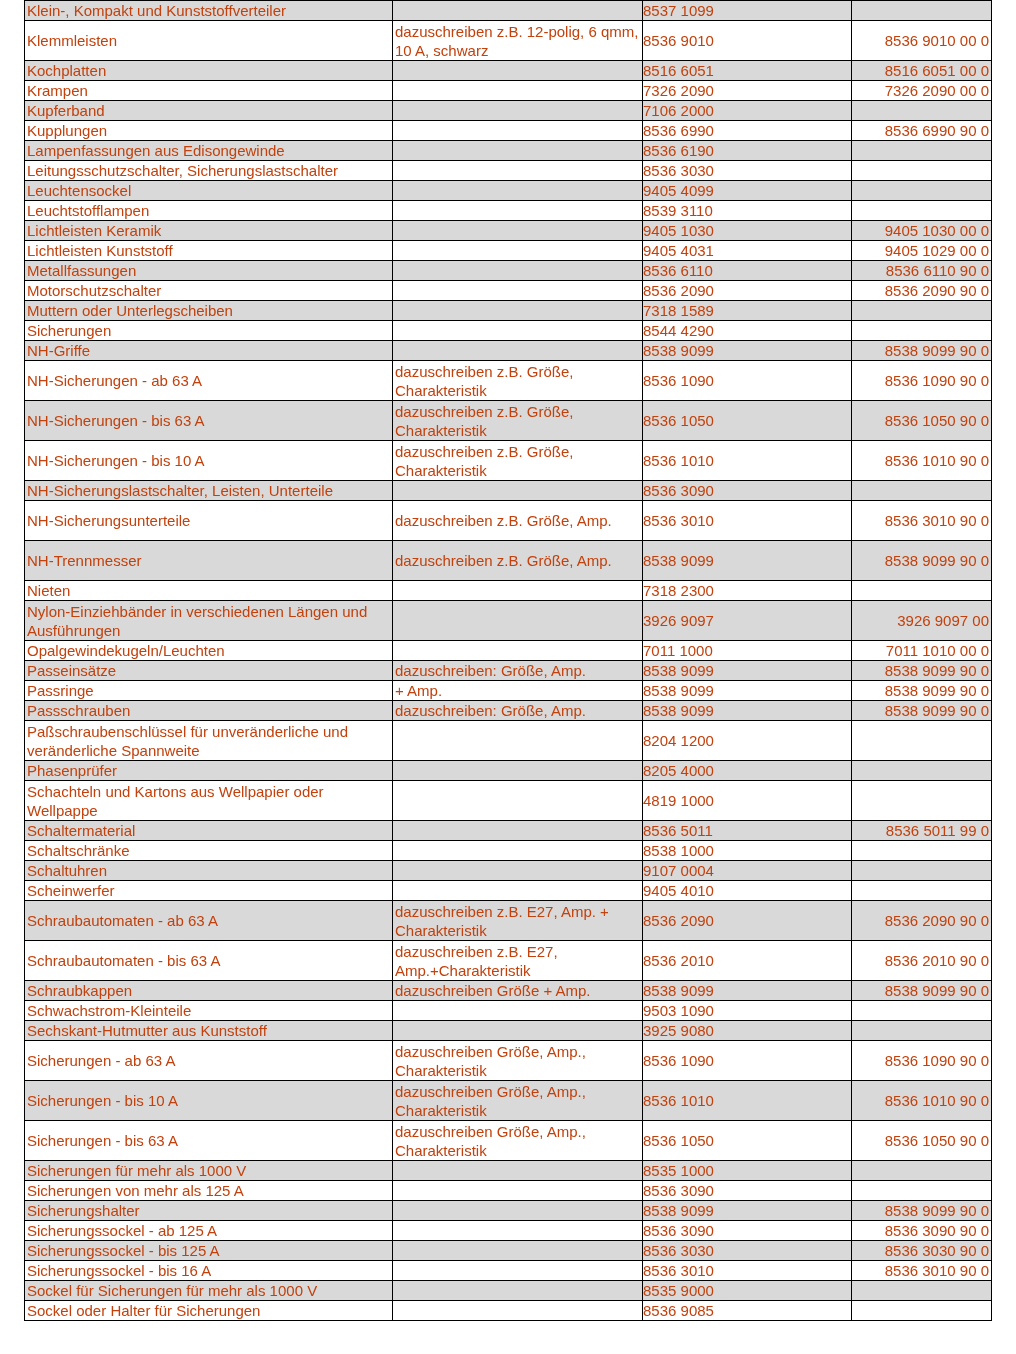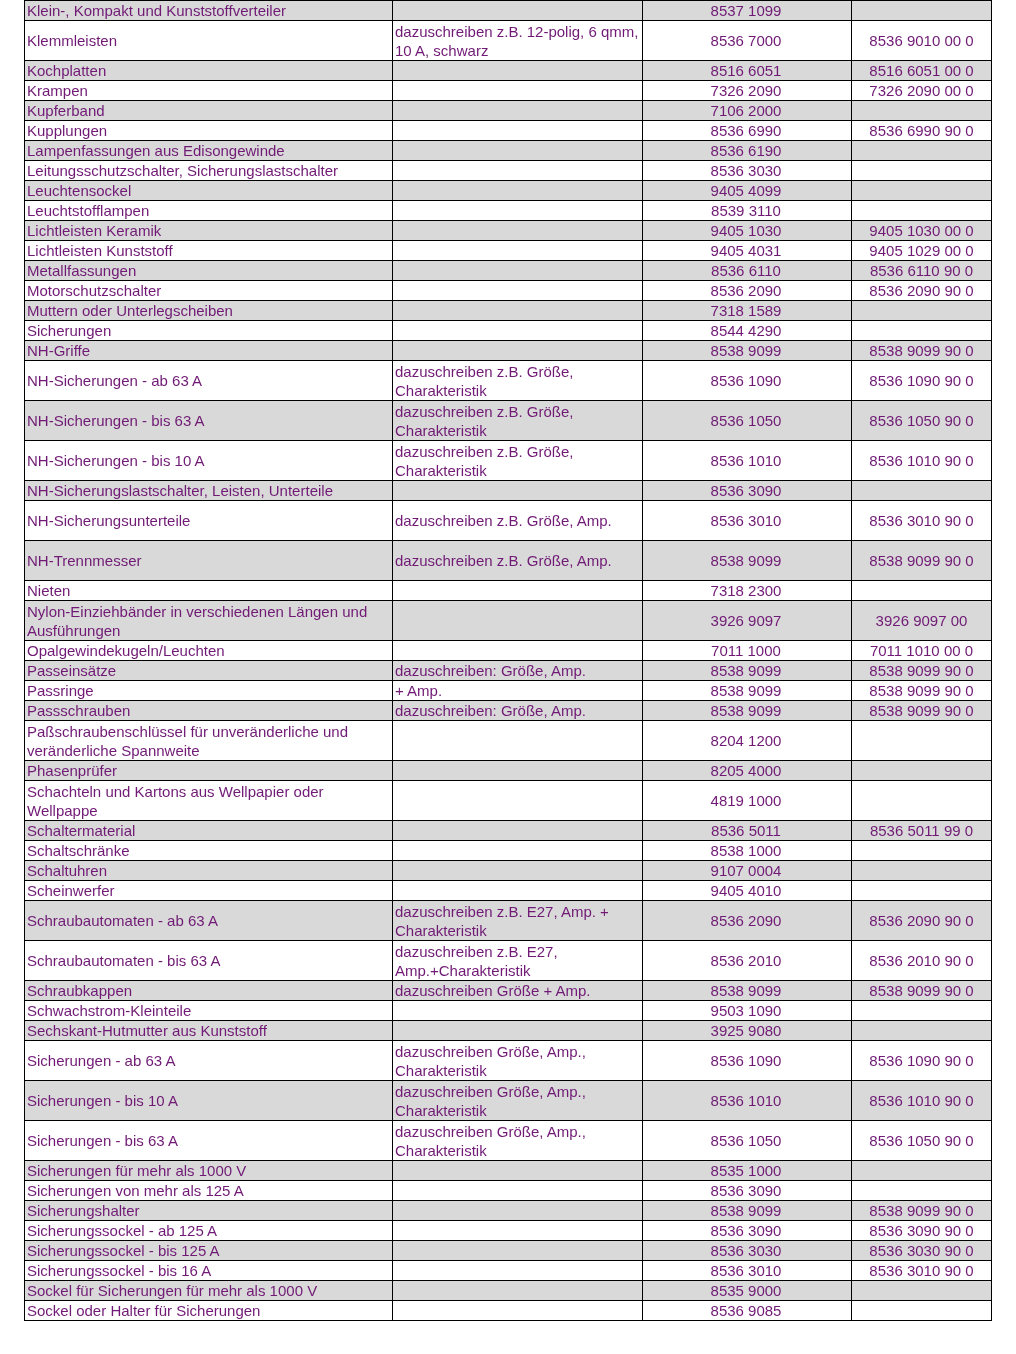--- a/index.html
+++ b/index.html
@@ -6,38 +6,38 @@
     body { width: 1016px; height: 1354px; overflow: hidden; position: relative; }
     table.tariff {
       position: absolute;
       left: 24px;
       top: 0;
       border-collapse: collapse;
       table-layout: fixed;
       width: 967px;
       font-family: "Liberation Sans", sans-serif;
       font-size: 15px;
-      color: #701a75;
+      color: #c2410c;
     }
     table.tariff col.c1 { width: 368px; }
     table.tariff col.c2 { width: 250px; }
     table.tariff col.c3 { width: 209px; }
     table.tariff col.c4 { width: 140px; }
     table.tariff td {
       border: 1px solid #000;
       padding: 0 2px;
       line-height: 19px;
       vertical-align: middle;
       height: 19px;
       overflow: hidden;
     }
     table.tariff tr.tall td { height: 39px; }
     table.tariff tr.shaded td { background: #d9d9d9; }
-    table.tariff td.num { text-align: center; padding-left: 0; }
-    table.tariff td.code { text-align: center; margin-left: 39px; }
+    table.tariff td.num { text-align: left; padding-left: 0; }
+    table.tariff td.code { text-align: right; margin-left: 39px; }
   </style>
 </head>
 <body>
 
 <table class="tariff">
   <colgroup>
     <col class="c1">
       <col class="c2">
       <col class="c3">
       <col class="c4">
@@ -45,21 +45,21 @@
   <tbody id="tariff-body">
       <tr class="shaded">
         <td>Klein-, Kompakt und Kunststoffverteiler</td>
         <td></td>
         <td class="num">8537 1099</td>
         <td class="code"></td>
       </tr>
       <tr class="tall">
         <td>Klemmleisten</td>
         <td>dazuschreiben z.B. 12-polig, 6 qmm, 10 A, schwarz</td>
-        <td class="num">8536 7000</td>
+        <td class="num">8536 9010</td>
         <td class="code">8536 9010 00 0</td>
       </tr>
       <tr class="shaded">
         <td>Kochplatten</td>
         <td></td>
         <td class="num">8516 6051</td>
         <td class="code">8516 6051 00 0</td>
       </tr>
       <tr class="">
         <td>Krampen</td>

